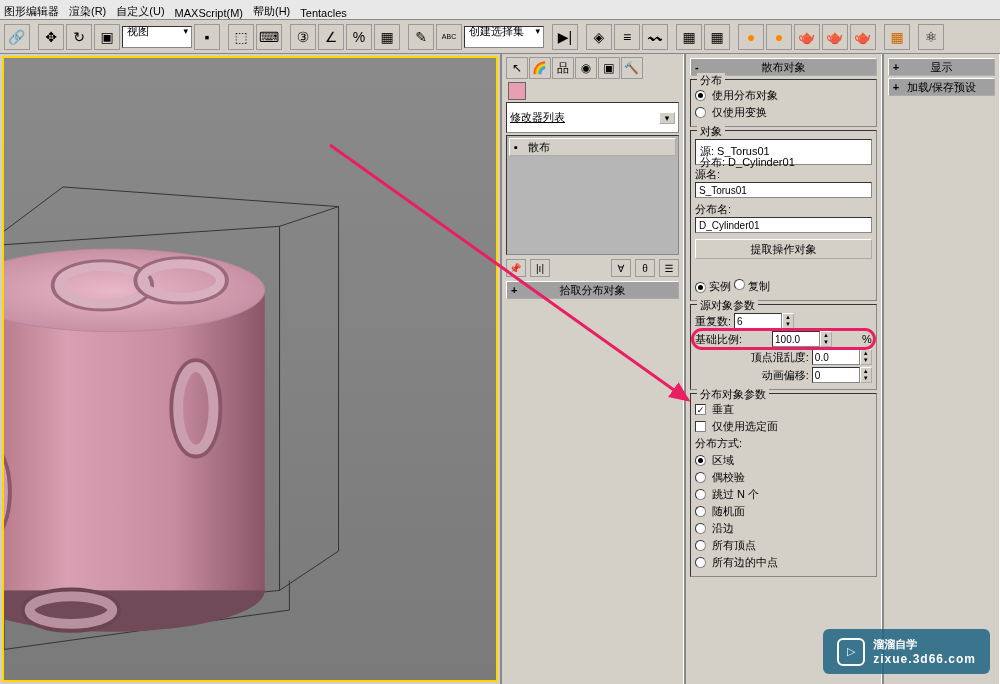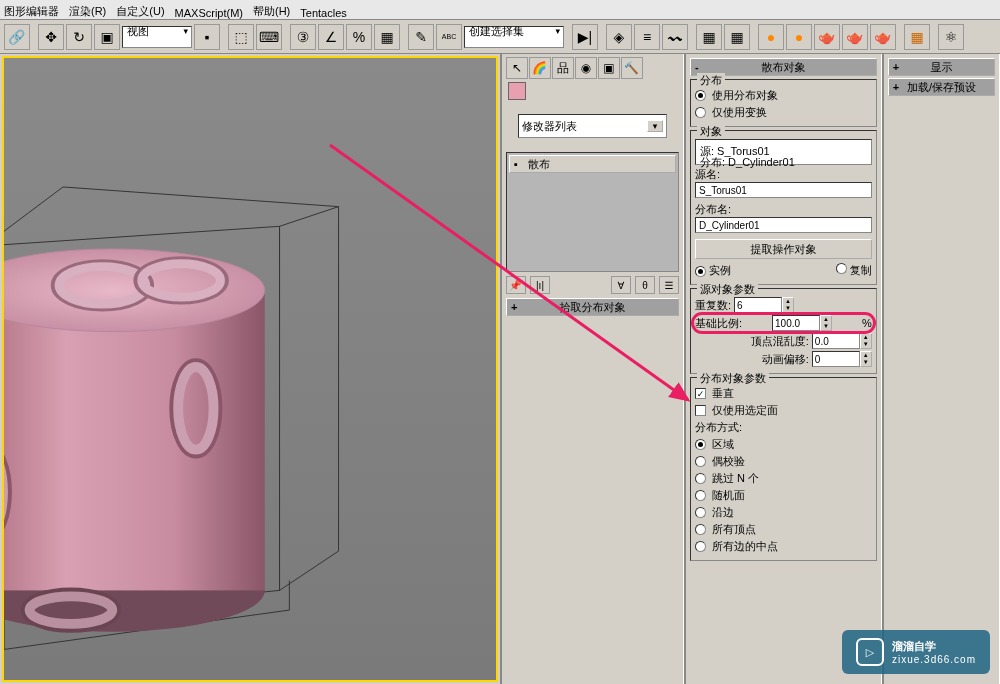--- a/index.html
+++ b/index.html
@@ -34,21 +34,21 @@
 
 .tab-icons { height: 24px; display: flex; gap: 1px; align-items: center; padding: 2px; }
 .tab-icons .tool-btn { width: 22px; height: 22px; font-size: 12px; }
 
 
 .obj-name { display: flex; margin: 2px; }
 .obj-name input { flex: 1; height: 18px; border: 1px inset #888; padding: 0 3px; background: #fff; }
 .color-swatch { width: 18px; height: 18px; background: #e8a0b0; border: 1px solid #666; margin-left: 2px; }
 
 
-.dropdown { margin: 14px; height: 24px; background: #fff; border: 1px inset #888; display: flex; align-items: center; padding: 0 3px; position: relative; }
+.dropdown { margin: 2px; height: 31px; background: #fff; border: 1px inset #888; display: flex; align-items: center; padding: 0 3px; position: relative; text-decoration: underline; }
 .dropdown::after { content: "▾"; position: absolute; right: 3px; background: #d4d0c8; border: 1px outset #fff; width: 14px; text-align: center; font-size: 9px; }
 
 
 .group { border: 1px inset #888; margin: 3px 2px; padding: 6px 4px 4px 4px; position: relative; background: #d4d0c8; }
 .group-title { position: absolute; top: -7px; left: 6px; background: #d4d0c8; padding: 0 3px; font-size: 11px; }
 
 
 .rollout-hdr { background: #a0a0a0; height: 18px; display: flex; align-items: center; border: 1px outset #fff; margin: 2px; position: relative; }
 .rollout-hdr .plus { position: absolute; left: 4px; font-weight: bold; }
 .rollout-hdr .title { flex: 1; text-align: center; }
@@ -86,21 +86,21 @@
 
 .highlight-row { position: relative; gap: 30px; }
 .highlight-ellipse { position: absolute; border: 3px solid #e91e63; border-radius: 14px; left: -4px; top: -3px; right: -4px; bottom: -3px; pointer-events: none; }
 
 
 .arrow-line { position: absolute; pointer-events: none; z-index: 100; }
 
 
 .watermark { position: absolute; right: 10px; bottom: 10px; background: rgba(30,100,130,0.85); color: #fff; padding: 8px 14px; border-radius: 6px; display: flex; align-items: center; gap: 8px; font-size: 18px; }
 .watermark .play { width: 28px; height: 28px; border: 2px solid #fff; border-radius: 6px; display: flex; align-items: center; justify-content: center; }
-.watermark .sub { font-size: 10px; letter-spacing: 1px; }
+.watermark .sub { font-size: 12px; letter-spacing: 1px; font-weight: bold; }
 </style>
 </head>
 <body>
 
 <div class="menubar">
   <span>图形编辑器</span>
   <span>渲染(R)</span>
   <span>自定义(U)</span>
   <span>MAXScript(M)</span>
   <span>帮助(H)</span>
@@ -121,21 +121,21 @@
   <div class="tool-btn">⬚</div>
   <div class="tool-btn">⌨</div>
   <div class="tool-sep"></div>
   <div class="tool-btn">③</div>
   <div class="tool-btn">∠</div>
   <div class="tool-btn">%</div>
   <div class="tool-btn">▦</div>
   <div class="tool-sep"></div>
   <div class="tool-btn">✎</div>
   <div class="tool-btn" style="font-size:7px">ABC</div>
-  <div class="tool-dropdown" style="width:100px">
+  <div class="tool-dropdown" style="width:80px">
       <span>创建选择集</span>
     </div>
   <div class="tool-sep"></div>
   <div class="tool-btn">▶|</div>
   <div class="tool-sep"></div>
   <div class="tool-btn">◈</div>
   <div class="tool-btn">≡</div>
   <div class="tool-btn">〰</div>
   <div class="tool-sep"></div>
   <div class="tool-btn">▦</div>
@@ -262,21 +262,21 @@
           <div>源: S_Torus01</div>
           <div>分布: D_Cylinder01</div>
         </div>
         <label>源名:</label>
         <input class="text-input" value="S_Torus01" style="">
         <div style="height:4px"></div>
         <label>分布名:</label>
         <input class="text-input" value="D_Cylinder01" style="">
         <div style="height:6px"></div>
         <div class="btn" style="width:100%">提取操作对象</div>
-        <div class="row" style="justify-content:space-between;margin-top:4px">
+        <div class="row" style="justify-content:flex-start;margin-top:20px">
           <span><span class="radio checked"></span><label>实例</label></span>
           <span><span class="radio"></span><label>复制</label></span>
         </div>
       </div>
 
       <div class="group">
         <div class="group-title">源对象参数</div>
         <div class="row" style="justify-content:flex-start">
           <label>重复数:</label>
           <div class="num-input">

